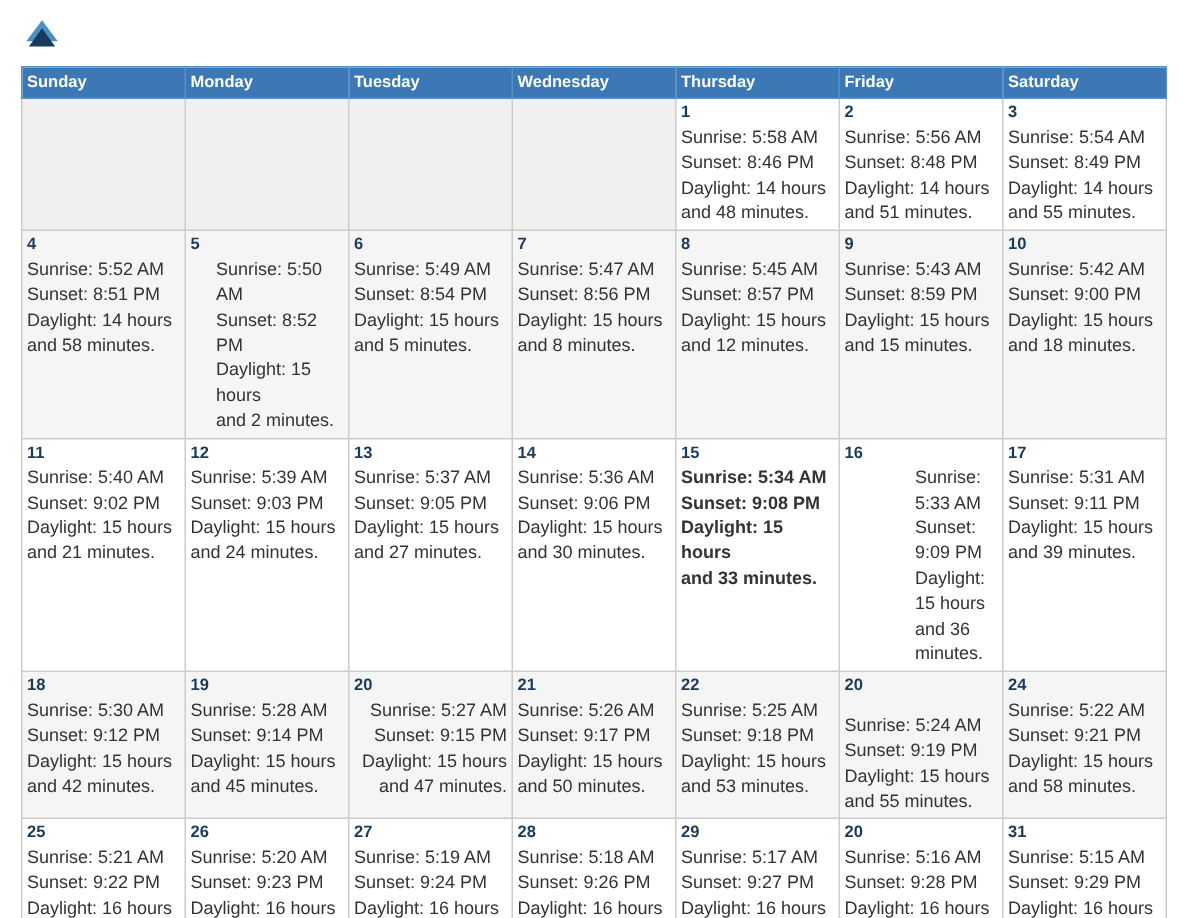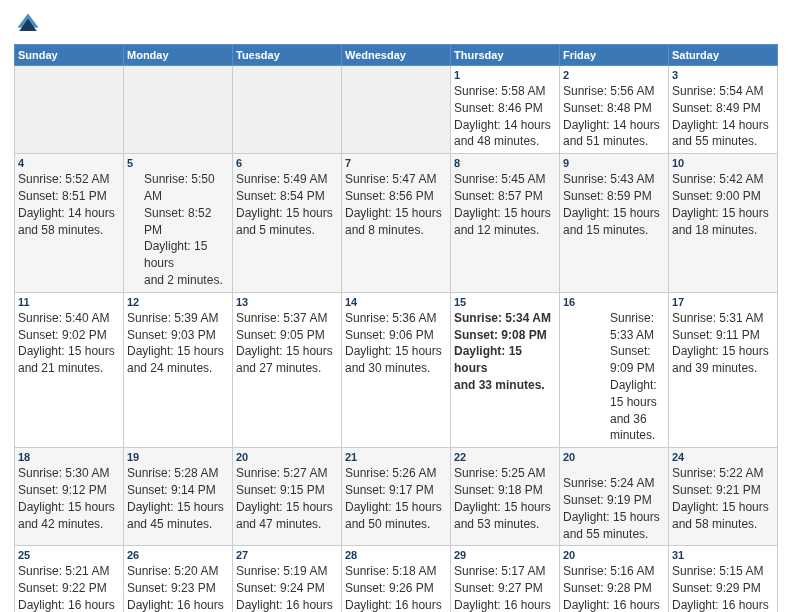--- a/index.html
+++ b/index.html
@@ -268,21 +268,21 @@
           </td>
           <td>
             <span class="day-number">19</span>
             <div class="day-info" style="white-space: pre-line;">Sunrise: 5:28 AM
 Sunset: 9:14 PM
 Daylight: 15 hours
 and 45 minutes.</div>
           </td>
           <td>
             <span class="day-number">20</span>
-            <div class="day-info" style="white-space: pre-line;">Sunrise: 5:27 AM
+            <div class="day-info" style="white-space: pre-line; text-align: right;">Sunrise: 5:27 AM
 Sunset: 9:15 PM
 Daylight: 15 hours
 and 47 minutes.</div>
           </td>
           <td>
             <span class="day-number">21</span>
             <div class="day-info" style="white-space: pre-line;">Sunrise: 5:26 AM
 Sunset: 9:17 PM
 Daylight: 15 hours
 and 50 minutes.</div>

